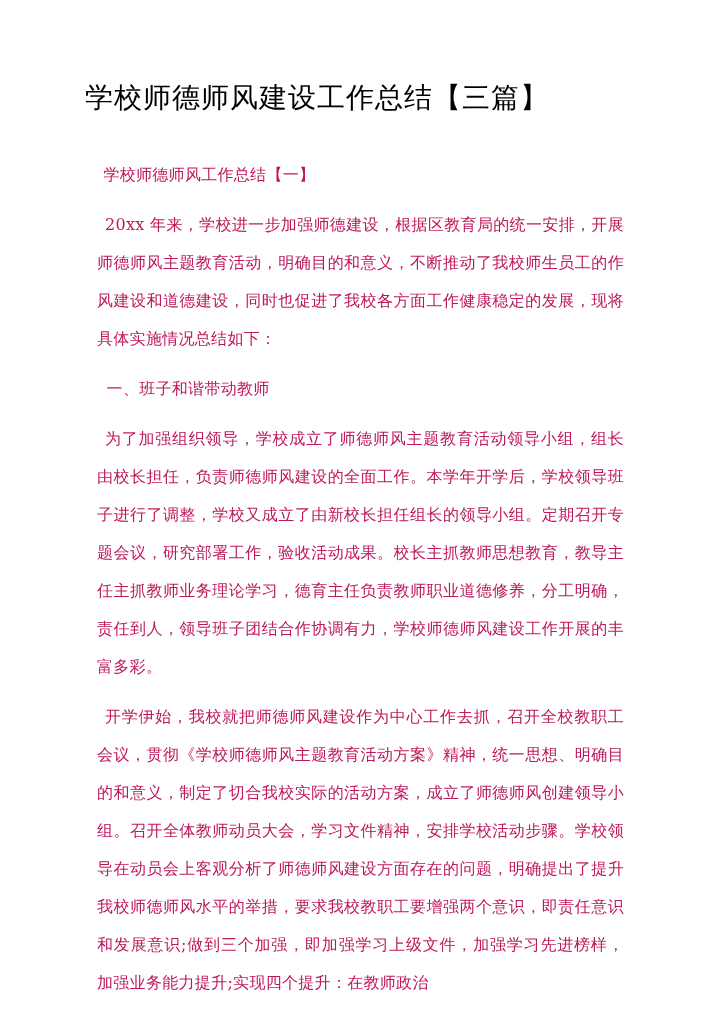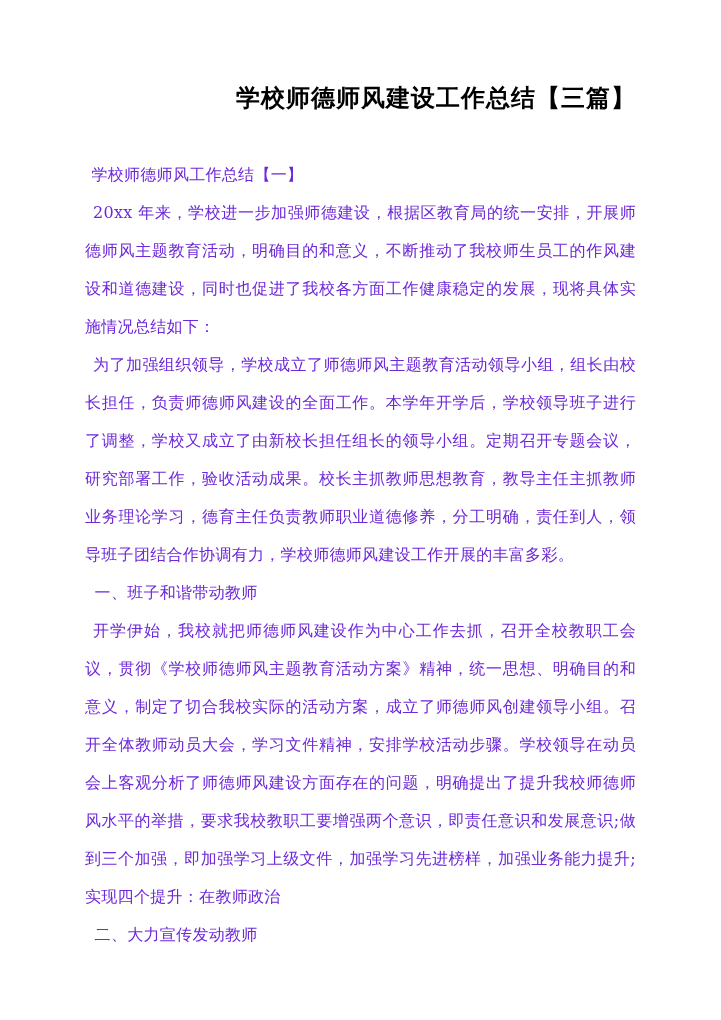--- a/index.html
+++ b/index.html
@@ -15,55 +15,55 @@
       color: #000000;
     }
     .page {
       box-sizing: border-box;
       width: 721px;
       height: 1020px;
       padding: 78px 85px 0 85px;
       background: #ffffff;
     }
     .doc-title {
-      font-size: 24px;
-      font-weight: bold;
-      text-align: right;
+      font-size: 28px;
+      font-weight: normal;
+      text-align: left;
       line-height: 40px;
       margin: 0 0 38px 0;
       letter-spacing: 1px;
       color: #000000;
     }
     .doc-body {
       font-size: 16px;
       line-height: 38px;
     }
     .sec {
-      margin: 0;
+      margin: 12px;
       text-align: justify;
       text-indent: 0.5em;
       letter-spacing: 0.3px;
       word-break: break-all;
-      color: #6d28d9;
+      color: #be185d;
     }
     .sec-subtitle {
       text-align: left;
       text-indent: 0.4em;
     }
     .sec-heading {
       text-align: left;
       text-indent: 0.6em;
     }
   </style>
 </head>
 <body>
 
 <div class="page">
   <h1 class="doc-title">学校师德师风建设工作总结【三篇】</h1>
   <div class="doc-body">
       <p class="sec sec-subtitle">学校师德师风工作总结【一】</p>
       <p class="sec sec-paragraph">20xx 年来，学校进一步加强师德建设，根据区教育局的统一安排，开展师德师风主题教育活动，明确目的和意义，不断推动了我校师生员工的作风建设和道德建设，同时也促进了我校各方面工作健康稳定的发展，现将具体实施情况总结如下：</p>
+      <p class="sec sec-heading">一、班子和谐带动教师</p>
       <p class="sec sec-paragraph">为了加强组织领导，学校成立了师德师风主题教育活动领导小组，组长由校长担任，负责师德师风建设的全面工作。本学年开学后，学校领导班子进行了调整，学校又成立了由新校长担任组长的领导小组。定期召开专题会议，研究部署工作，验收活动成果。校长主抓教师思想教育，教导主任主抓教师业务理论学习，德育主任负责教师职业道德修养，分工明确，责任到人，领导班子团结合作协调有力，学校师德师风建设工作开展的丰富多彩。</p>
-      <p class="sec sec-heading">一、班子和谐带动教师</p>
       <p class="sec sec-paragraph">开学伊始，我校就把师德师风建设作为中心工作去抓，召开全校教职工会议，贯彻《学校师德师风主题教育活动方案》精神，统一思想、明确目的和意义，制定了切合我校实际的活动方案，成立了师德师风创建领导小组。召开全体教师动员大会，学习文件精神，安排学校活动步骤。学校领导在动员会上客观分析了师德师风建设方面存在的问题，明确提出了提升我校师德师风水平的举措，要求我校教职工要增强两个意识，即责任意识和发展意识;做到三个加强，即加强学习上级文件，加强学习先进榜样，加强业务能力提升;实现四个提升：在教师政治</p>
       <p class="sec sec-heading">二、大力宣传发动教师</p>
     </div>
 </div>
 
 </body></html>

